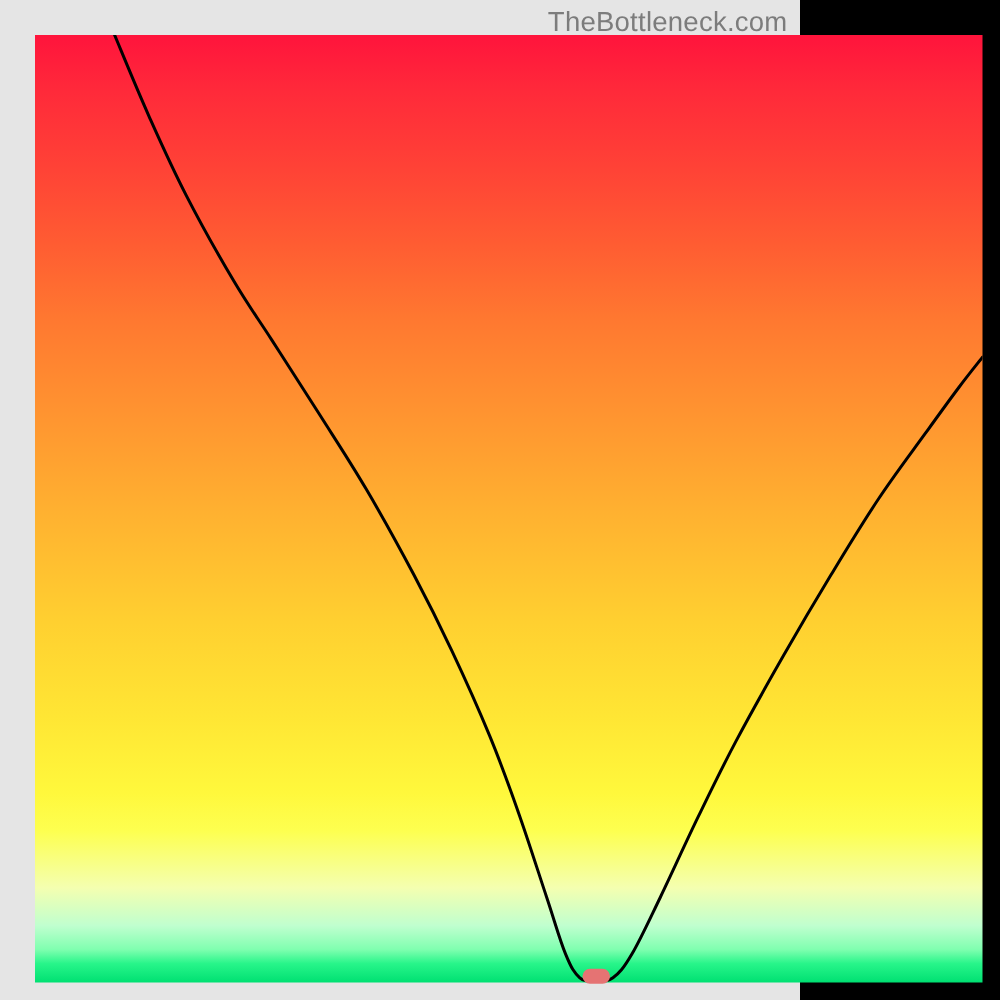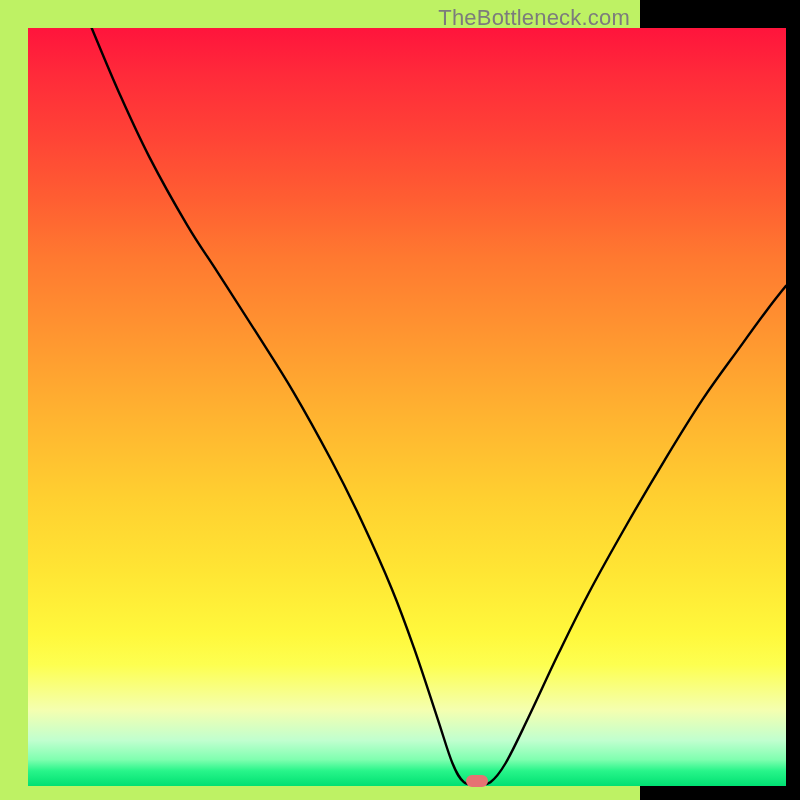--- a/index.html
+++ b/index.html
@@ -8,21 +8,21 @@
     width: 800px;
     height: 800px;
     overflow: hidden;
     background: #000;
     font-family: Arial, Helvetica, sans-serif;
   }
   .frame {
     position: relative;
     width: 640px;
     height: 800px;
-    background: #bef264;
+    background: #e5e5e5;
   }
   .plot {
     position: absolute;
     left: 28px;
     top: 28px;
     width: 758px;
     height: 758px;
     background: linear-gradient(to bottom,
       #ff143c 0%,
       #ff2a3a 6%,

